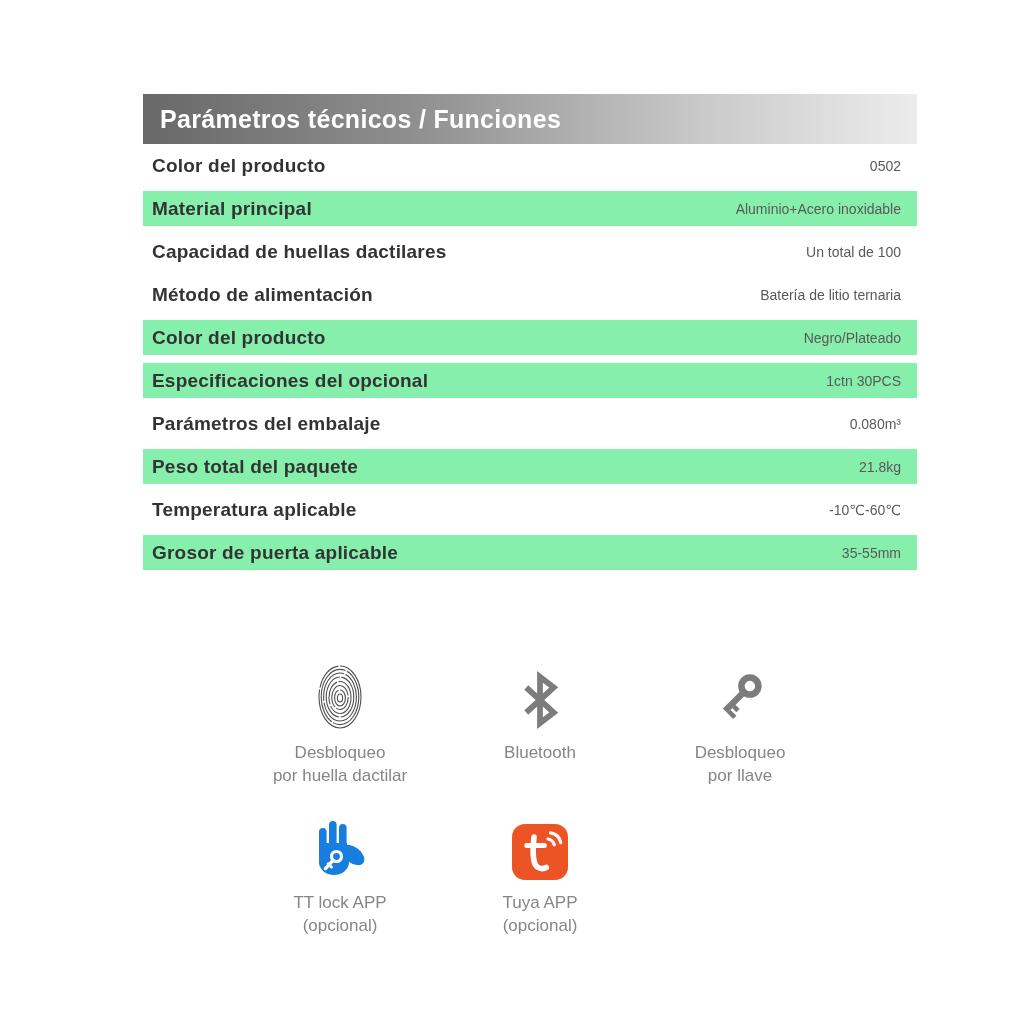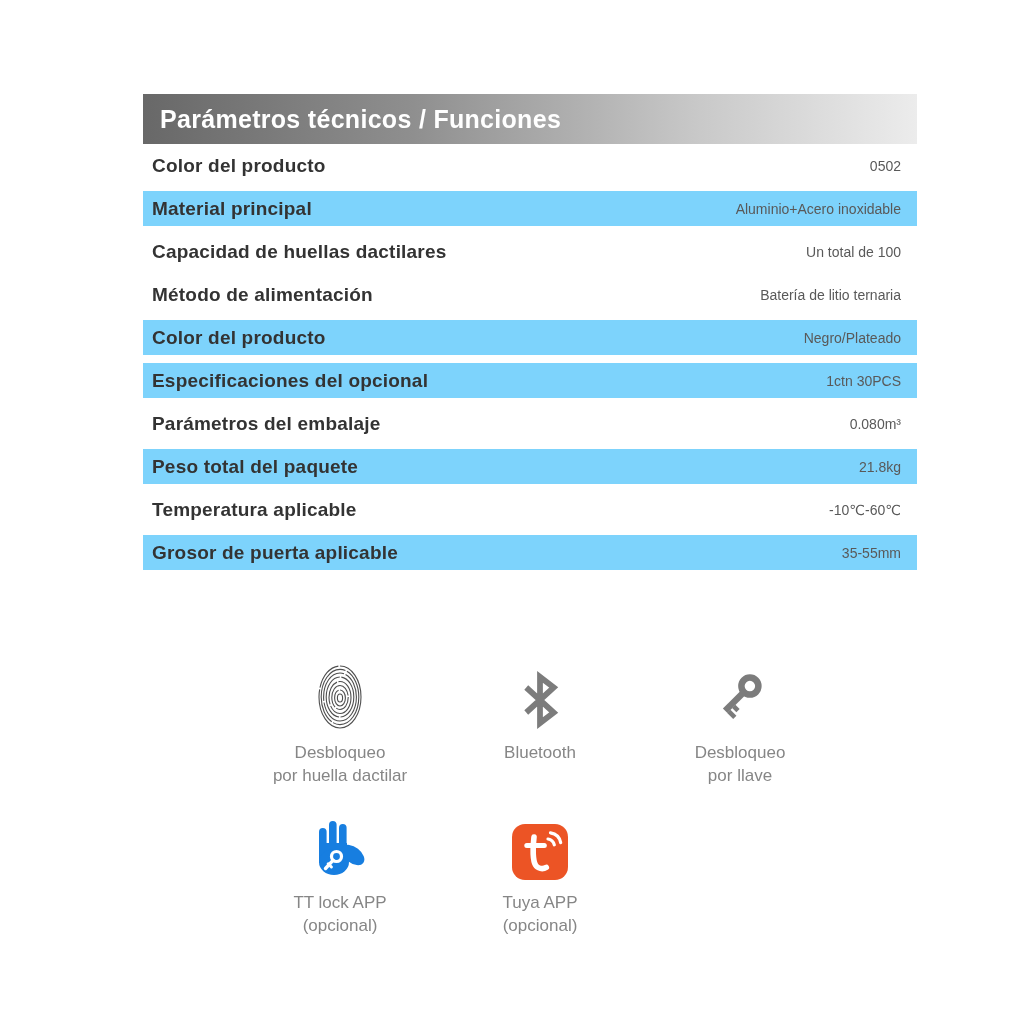--- a/index.html
+++ b/index.html
@@ -16,21 +16,21 @@
     height:50px;box-sizing:border-box;
     background:linear-gradient(90deg,#686868 0%,#8f8f8f 35%,#c9c9c9 72%,#ececec 100%);
     display:flex;align-items:center;padding-left:17px;
   }
   .spec-title{color:#ffffff;font-size:25px;font-weight:700;letter-spacing:.3px;}
   .spec-row{
     height:43px;box-sizing:border-box;
     display:flex;align-items:center;justify-content:space-between;
     padding:0 16px 0 9px;background:#ffffff;
   }
-  .spec-row.stripe{background:#7dd3fc;border-top:4px solid #ffffff;border-bottom:4px solid #ffffff;}
+  .spec-row.stripe{background:#86efac;border-top:4px solid #ffffff;border-bottom:4px solid #ffffff;}
   .spec-label{font-size:19px;font-weight:700;color:#333333;letter-spacing:.2px;white-space:nowrap;}
   .spec-value{font-size:14px;color:#595959;white-space:nowrap;}
 
   
   .features{
     position:absolute;left:240px;top:655px;width:600px;
     display:grid;grid-template-columns:repeat(3,200px);grid-auto-rows:150px;
     justify-items:center;
   }
   .feature{display:flex;flex-direction:column;align-items:center;text-align:center;}

